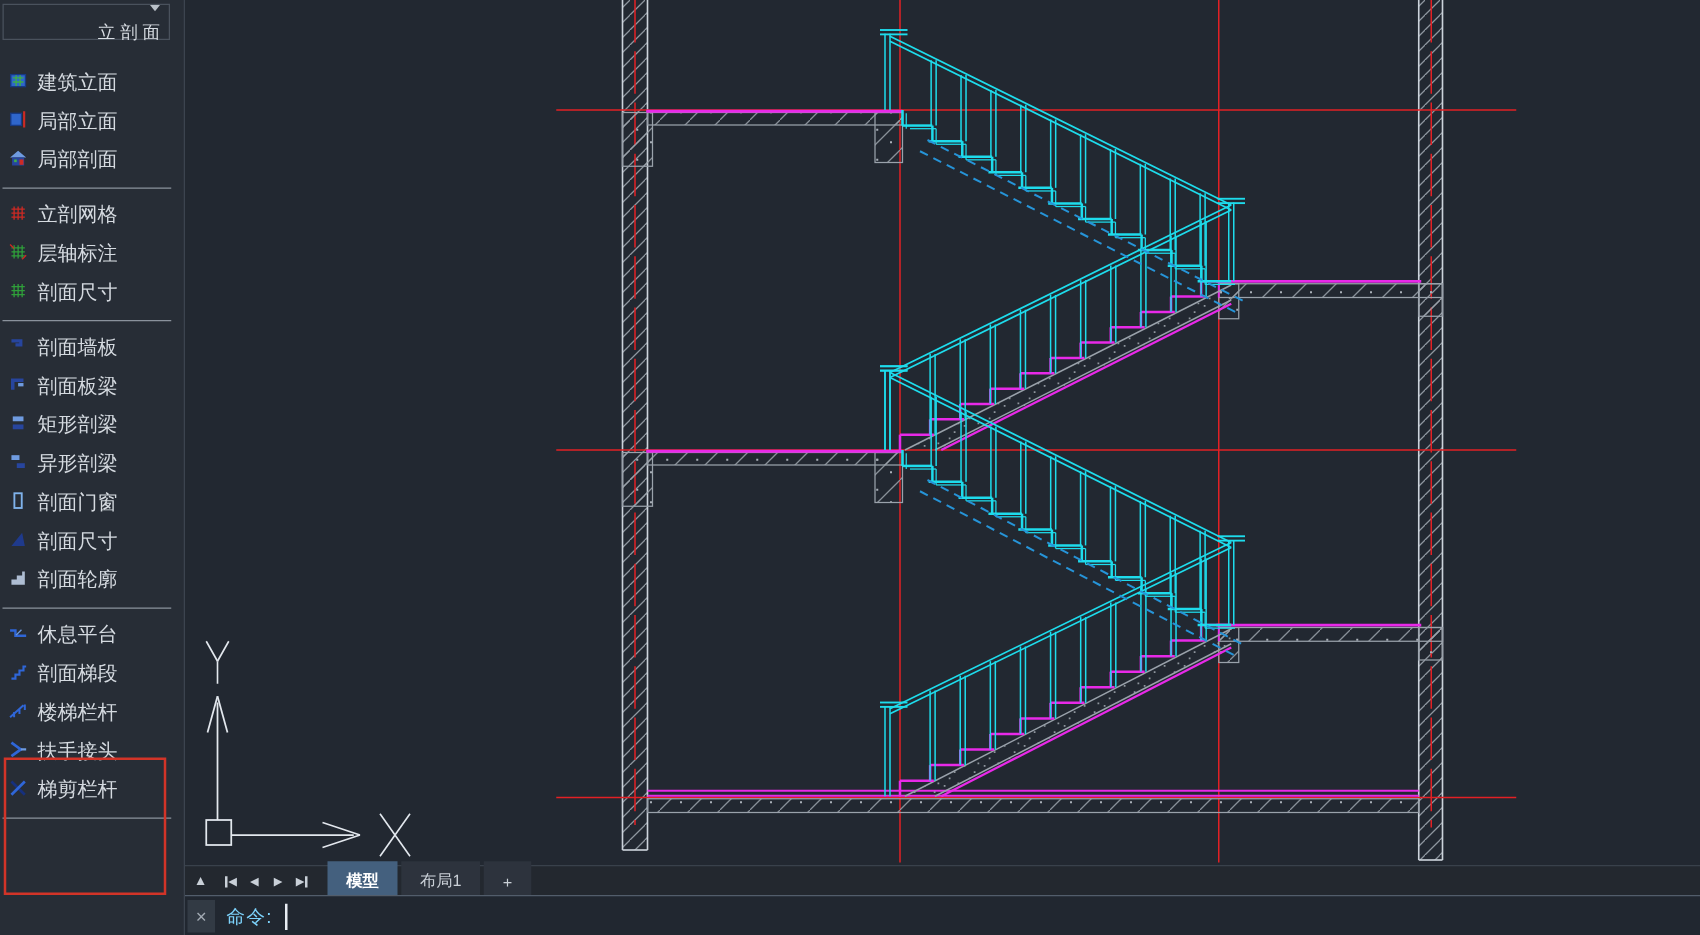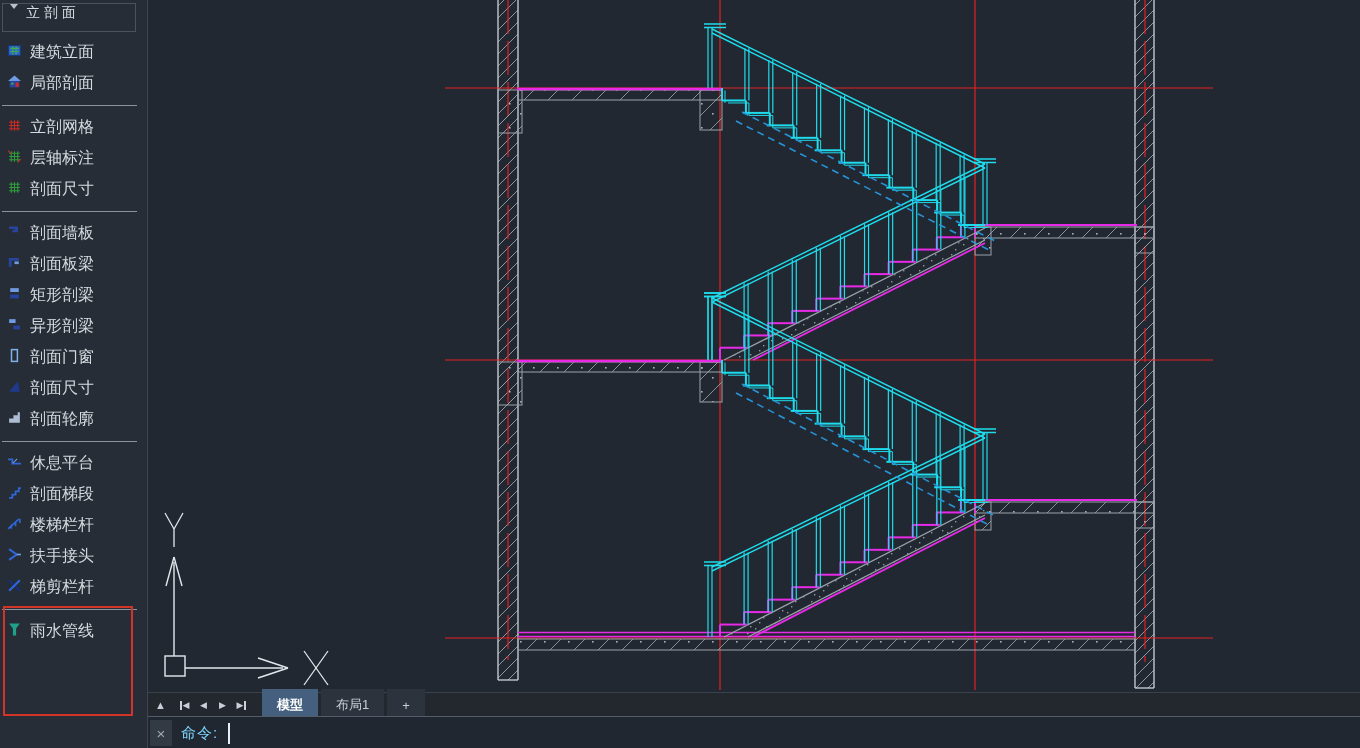--- a/index.html
+++ b/index.html
@@ -4,22 +4,22 @@
 <style>
   html,body{margin:0;padding:0;background:#14181d;}
   .app{position:relative;width:1360px;height:748px;background:#222831;overflow:hidden;
        font-family:"Liberation Sans",sans-serif;-webkit-font-smoothing:antialiased;}
   
   .canvas{position:absolute;left:148px;top:0;width:1212px;height:692px;background:#222831;}
   .canvas svg{display:block;}
   
   .sidebar{position:absolute;left:0;top:0;width:148px;height:748px;background:#272d36;
            border-right:1px solid #3c444f;box-sizing:border-box;z-index:5;}
-  .sb-header{height:27px;margin:3px 11px 5px 2px;border:1px solid #4a525d;display:flex;
-             align-items:flex-start;gap:8px;padding:0 7px;color:#d8dde3;font-size:14px;}
+  .sb-header{height:27px;margin:3px 11px 19px 2px;border:1px solid #4a525d;display:flex;
+             align-items:flex-end;gap:8px;padding:0 7px;color:#d8dde3;font-size:14px;flex-direction:column;}
   .chev{width:0;height:0;border-left:4px solid transparent;border-right:4px solid transparent;
         border-top:5px solid #b9c0c8;}
   .sb-item{height:31px;display:flex;align-items:center;gap:8px;padding-left:7px;
            color:#d5dae0;font-size:16px;white-space:nowrap;}
   .sb-item svg{flex:none;}
   .sb-divider{height:1px;background:#8a929c;margin:6px 10px 6px 2px;}
   .highlight-box{position:absolute;left:3px;top:606px;width:126px;height:106px;
                  border:2px solid #d23428;pointer-events:none;}
   
   .tabbar{position:absolute;left:148px;top:692px;right:0;height:24px;background:#23282f;
@@ -415,20 +415,27 @@
     <div id="sb-groups">
         <div class="sb-item">
           <span><svg width="15" height="15" viewBox="0 0 14 14">
               <rect x="1.5" y="2.5" width="11" height="9" fill="#2f66cc" stroke="#173a85"></rect>
               <path d="M3 5h8M3 8h8M5.5 3v8M8.5 3v8" stroke="#3fae46" fill="none"></path>
             </svg></span>
           <span>建筑立面</span>
         </div>
         <div class="sb-item">
           <span><svg width="15" height="15" viewBox="0 0 14 14">
+              <rect x="1.5" y="2.5" width="8" height="9" fill="#2f66cc" stroke="#173a85"></rect>
+              <path d="M11.5 1v12" stroke="#cc2a24" stroke-width="1.6"></path>
+            </svg></span>
+          <span>局部立面</span>
+        </div>
+        <div class="sb-item">
+          <span><svg width="15" height="15" viewBox="0 0 14 14">
               <path d="M1 6.5 7 1.5 13 6.5Z" fill="#6f9be0"></path>
               <rect x="2.5" y="6.5" width="9" height="6" fill="#27459e"></rect>
               <rect x="8" y="8" width="3" height="4" fill="#cc2a24"></rect>
               <rect x="4" y="8" width="2" height="2" fill="#3fae46"></rect>
             </svg></span>
           <span>局部剖面</span>
         </div>
         <div class="sb-divider"></div>
         <div class="sb-item">
           <span><svg width="15" height="15" viewBox="0 0 14 14">
@@ -523,26 +530,20 @@
           <span>扶手接头</span>
         </div>
         <div class="sb-item">
           <span><svg width="15" height="15" viewBox="0 0 14 14">
               <path d="M2 2l10 10" stroke="#16307e" stroke-width="2" fill="none"></path>
               <path d="M12 2 2 12" stroke="#2f66d8" stroke-width="2" fill="none"></path>
             </svg></span>
           <span>梯剪栏杆</span>
         </div>
         <div class="sb-divider"></div>
-        <div class="sb-item">
-          <span><svg width="15" height="15" viewBox="0 0 14 14">
-              <path d="M2 1.5h10L8.5 6v6.5h-3V6Z" fill="#1fa08b"></path>
-            </svg></span>
-          <span>雨水管线</span>
-        </div>
       </div>
     <div class="highlight-box"></div>
   </div>
 
   <div class="tabbar">
     <div id="nav-btns" style="display:flex;align-items:center;">
         <div class="nav-btn nav-up">▲</div>
         <div class="nav-btn">
           <span class="bar"></span>
           <span>◀</span>

